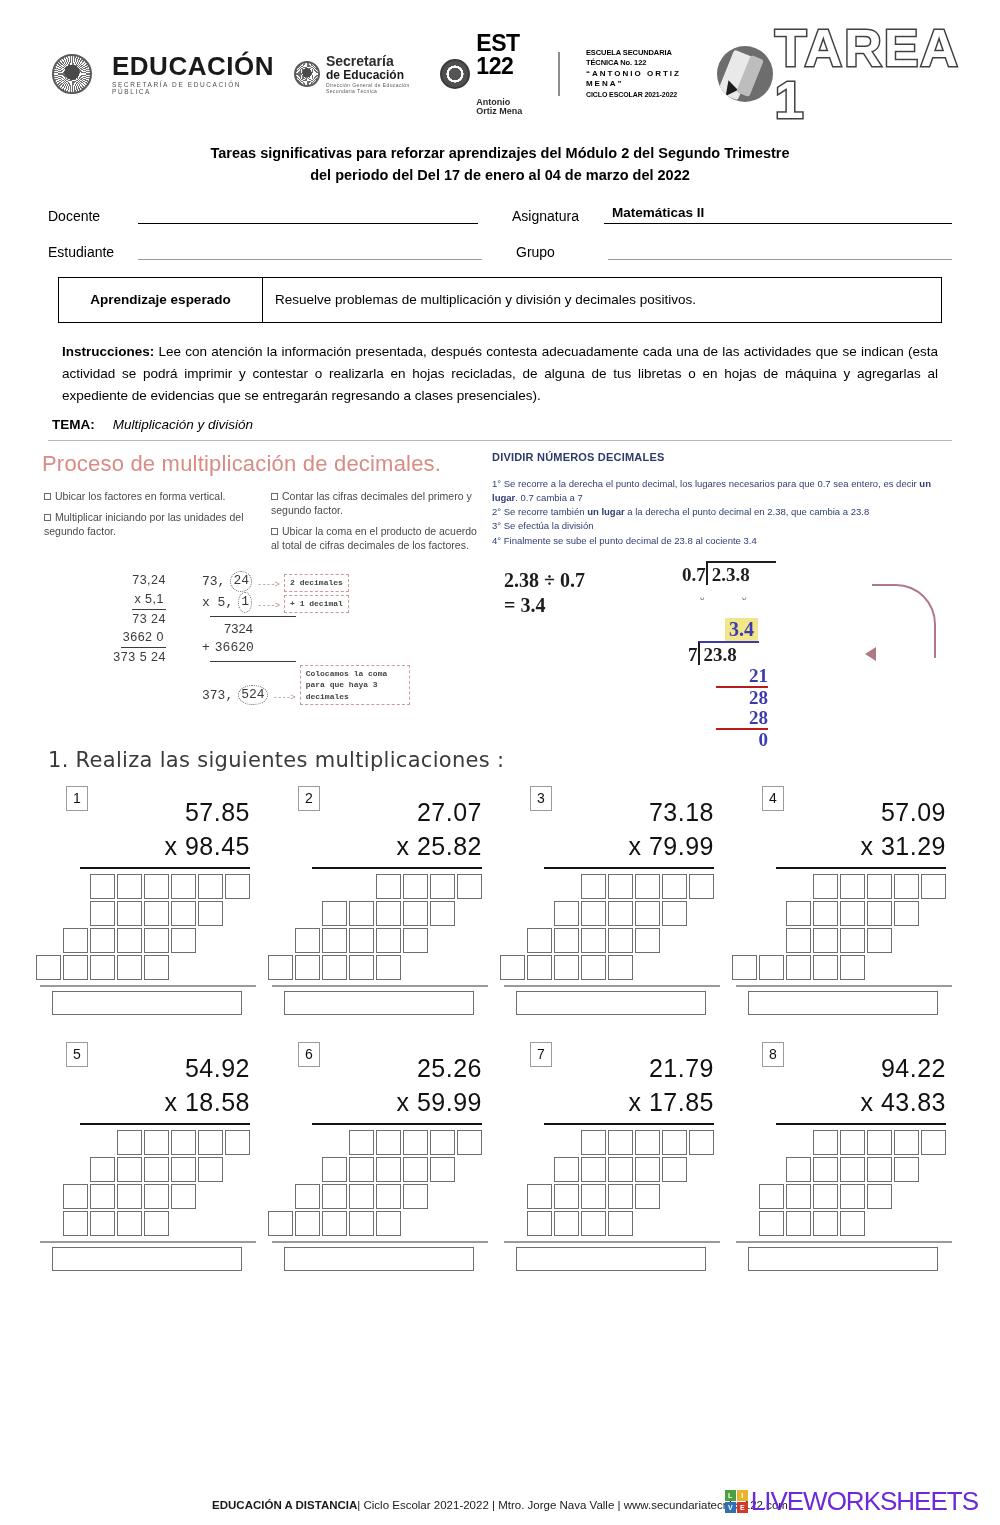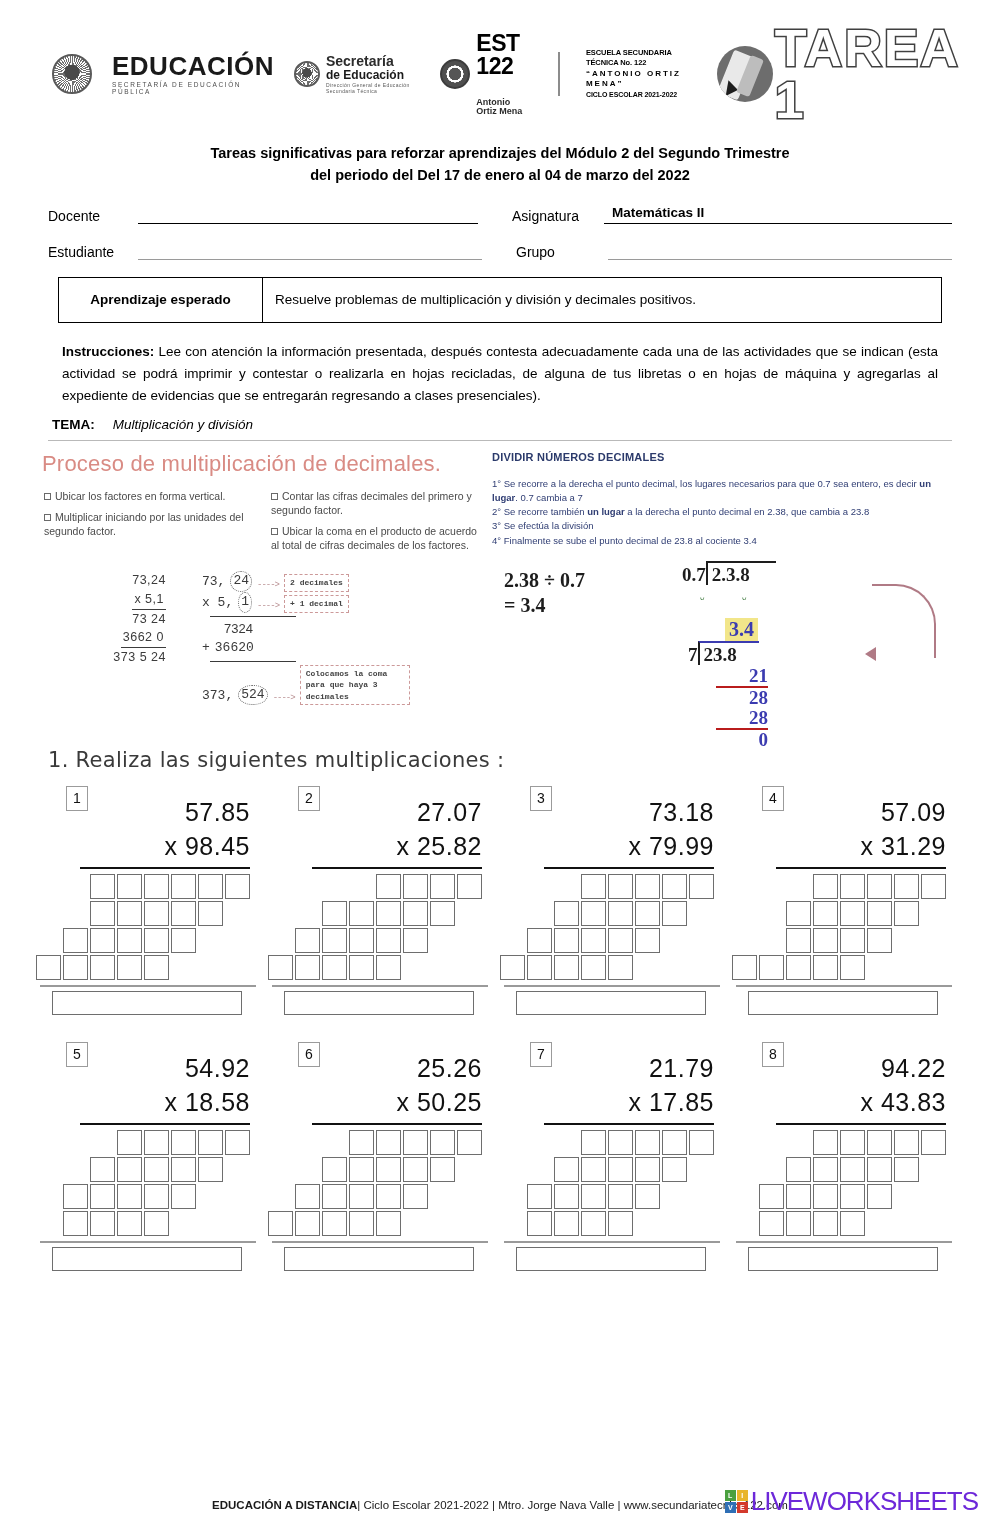--- a/index.html
+++ b/index.html
@@ -636,21 +636,21 @@
           <div class="cellbox"></div>
         </div>
       </div>
       <div class="ans-bar"></div>
       <div class="ans-box"></div>
     </div>
     <div class="ex-cell">
       <div class="ex-num">6</div>
       <div class="ex-operands">
         <div>25.26</div>
-        <div>x 50.25</div>
+        <div>x 59.99</div>
       </div>
       <div class="ex-bar"></div>
       <div class="ex-rows">
         <div class="ex-row" style="margin-right: 0px;">
           <div class="cellbox"></div>
           <div class="cellbox"></div>
           <div class="cellbox"></div>
           <div class="cellbox"></div>
           <div class="cellbox"></div>
         </div>

